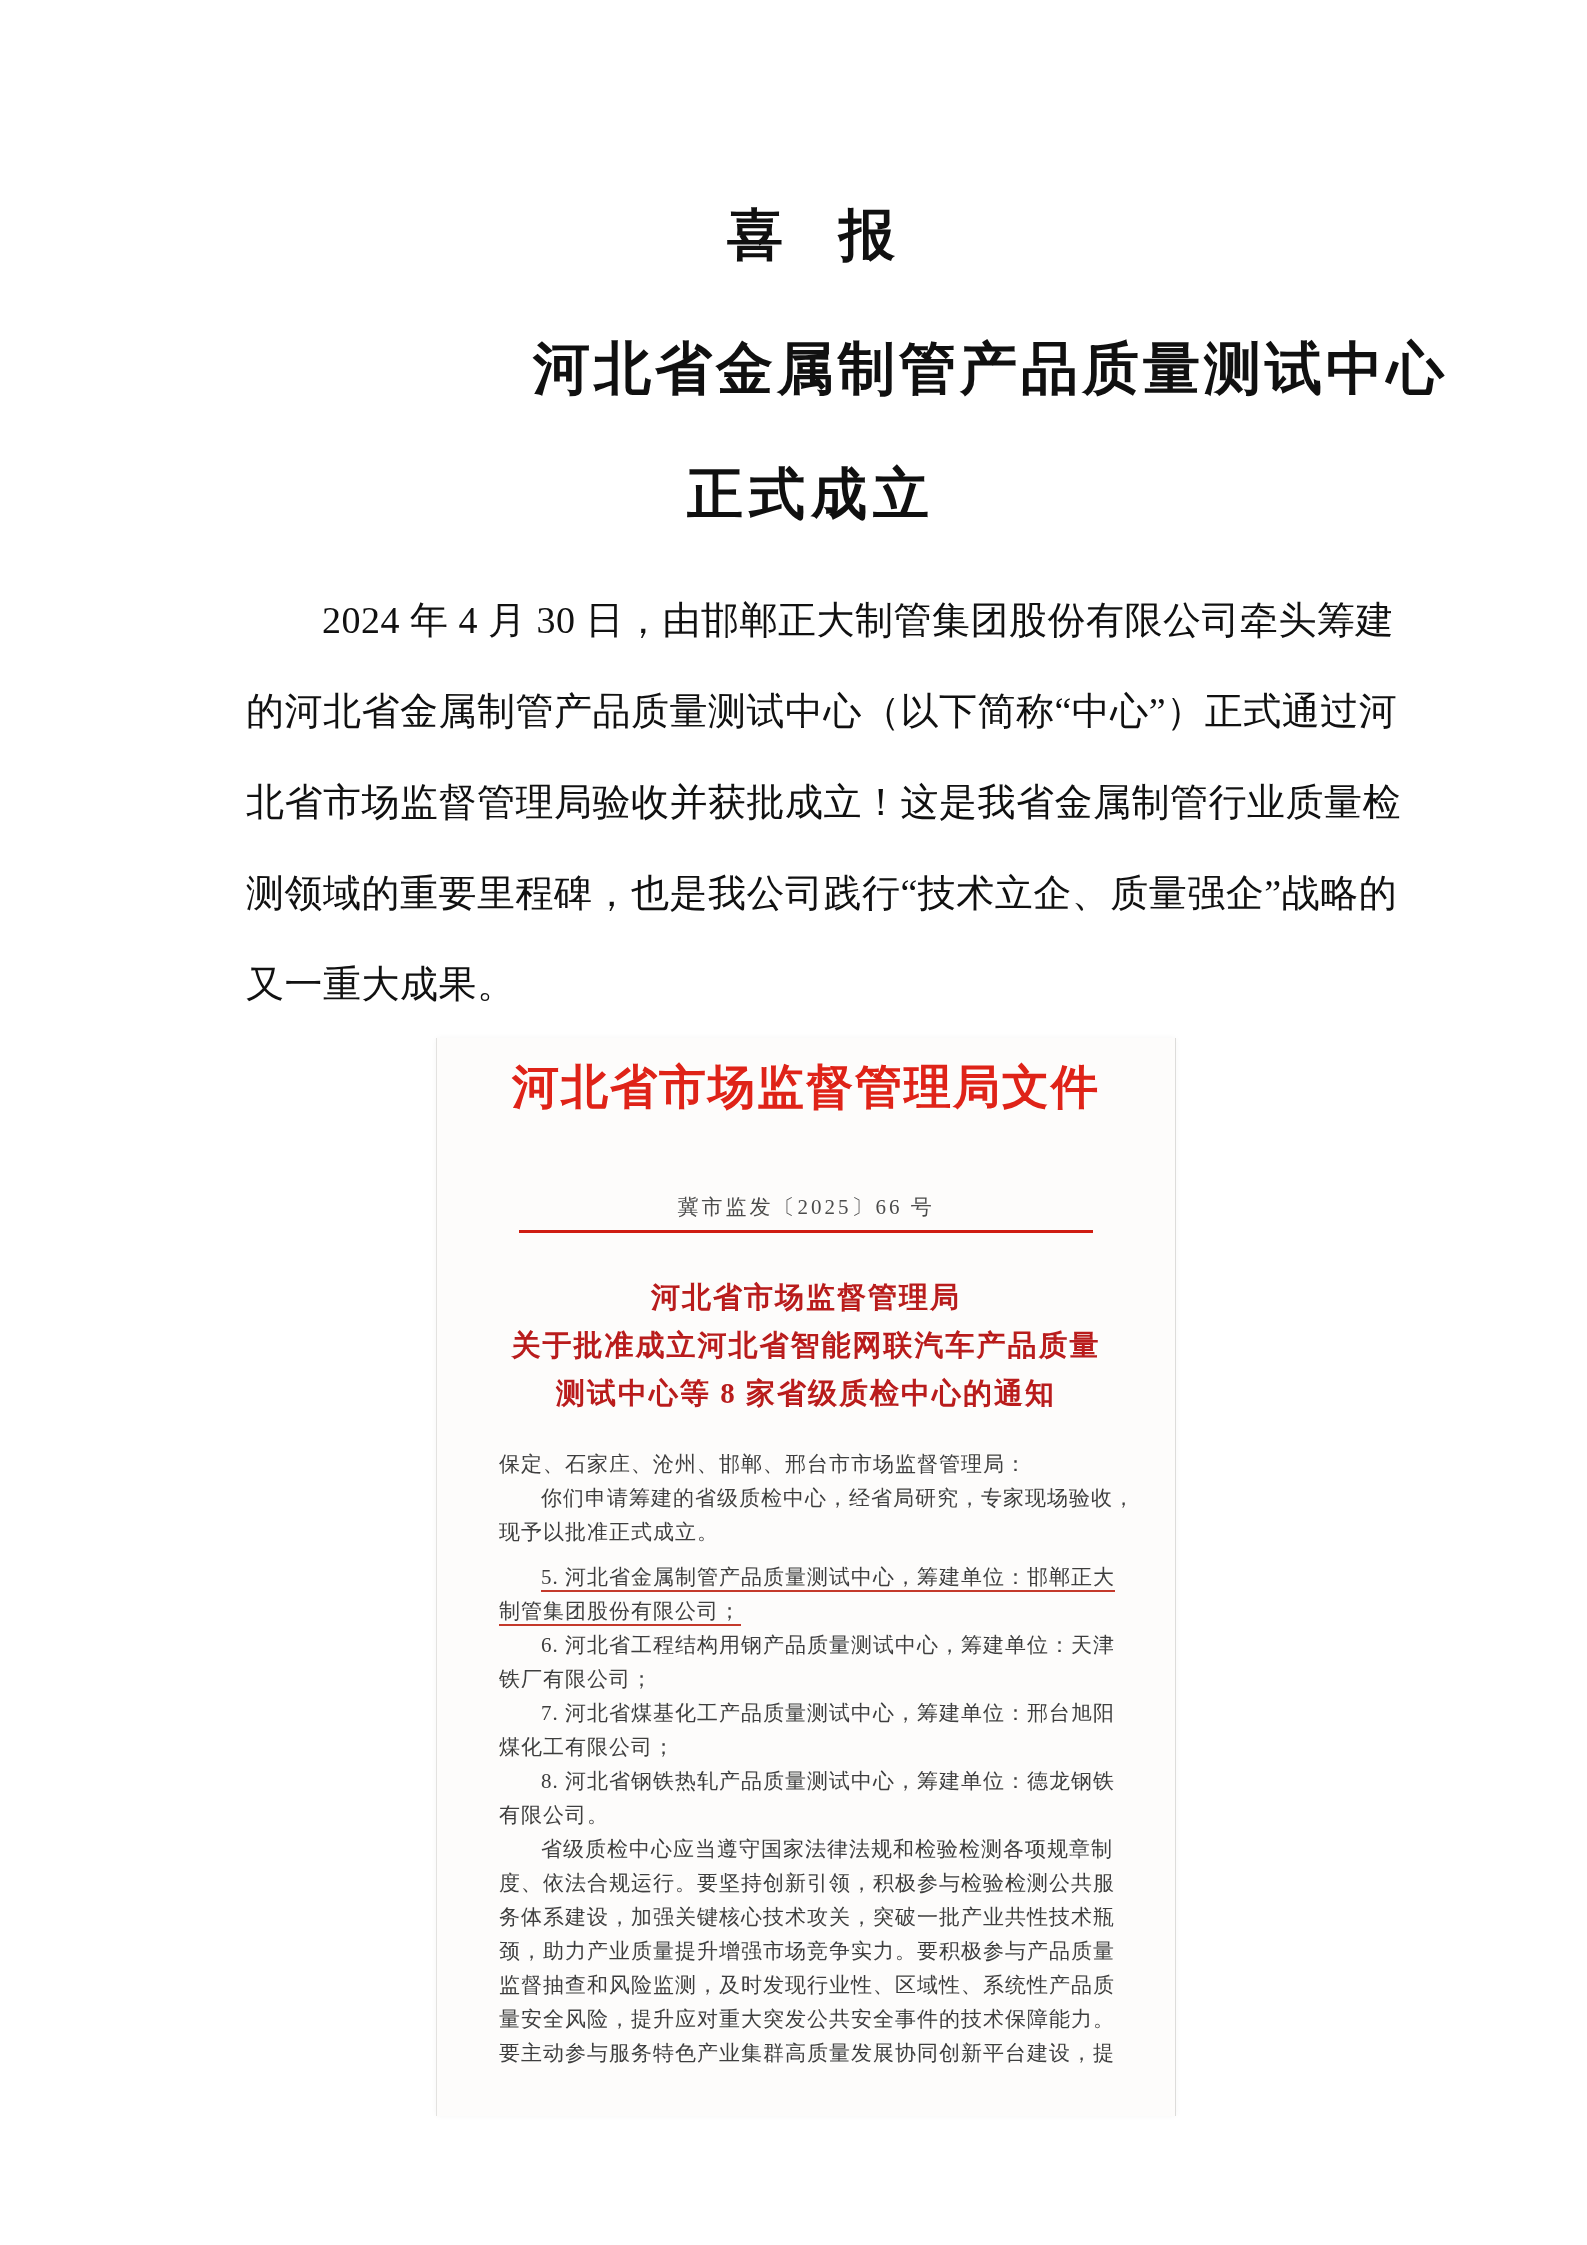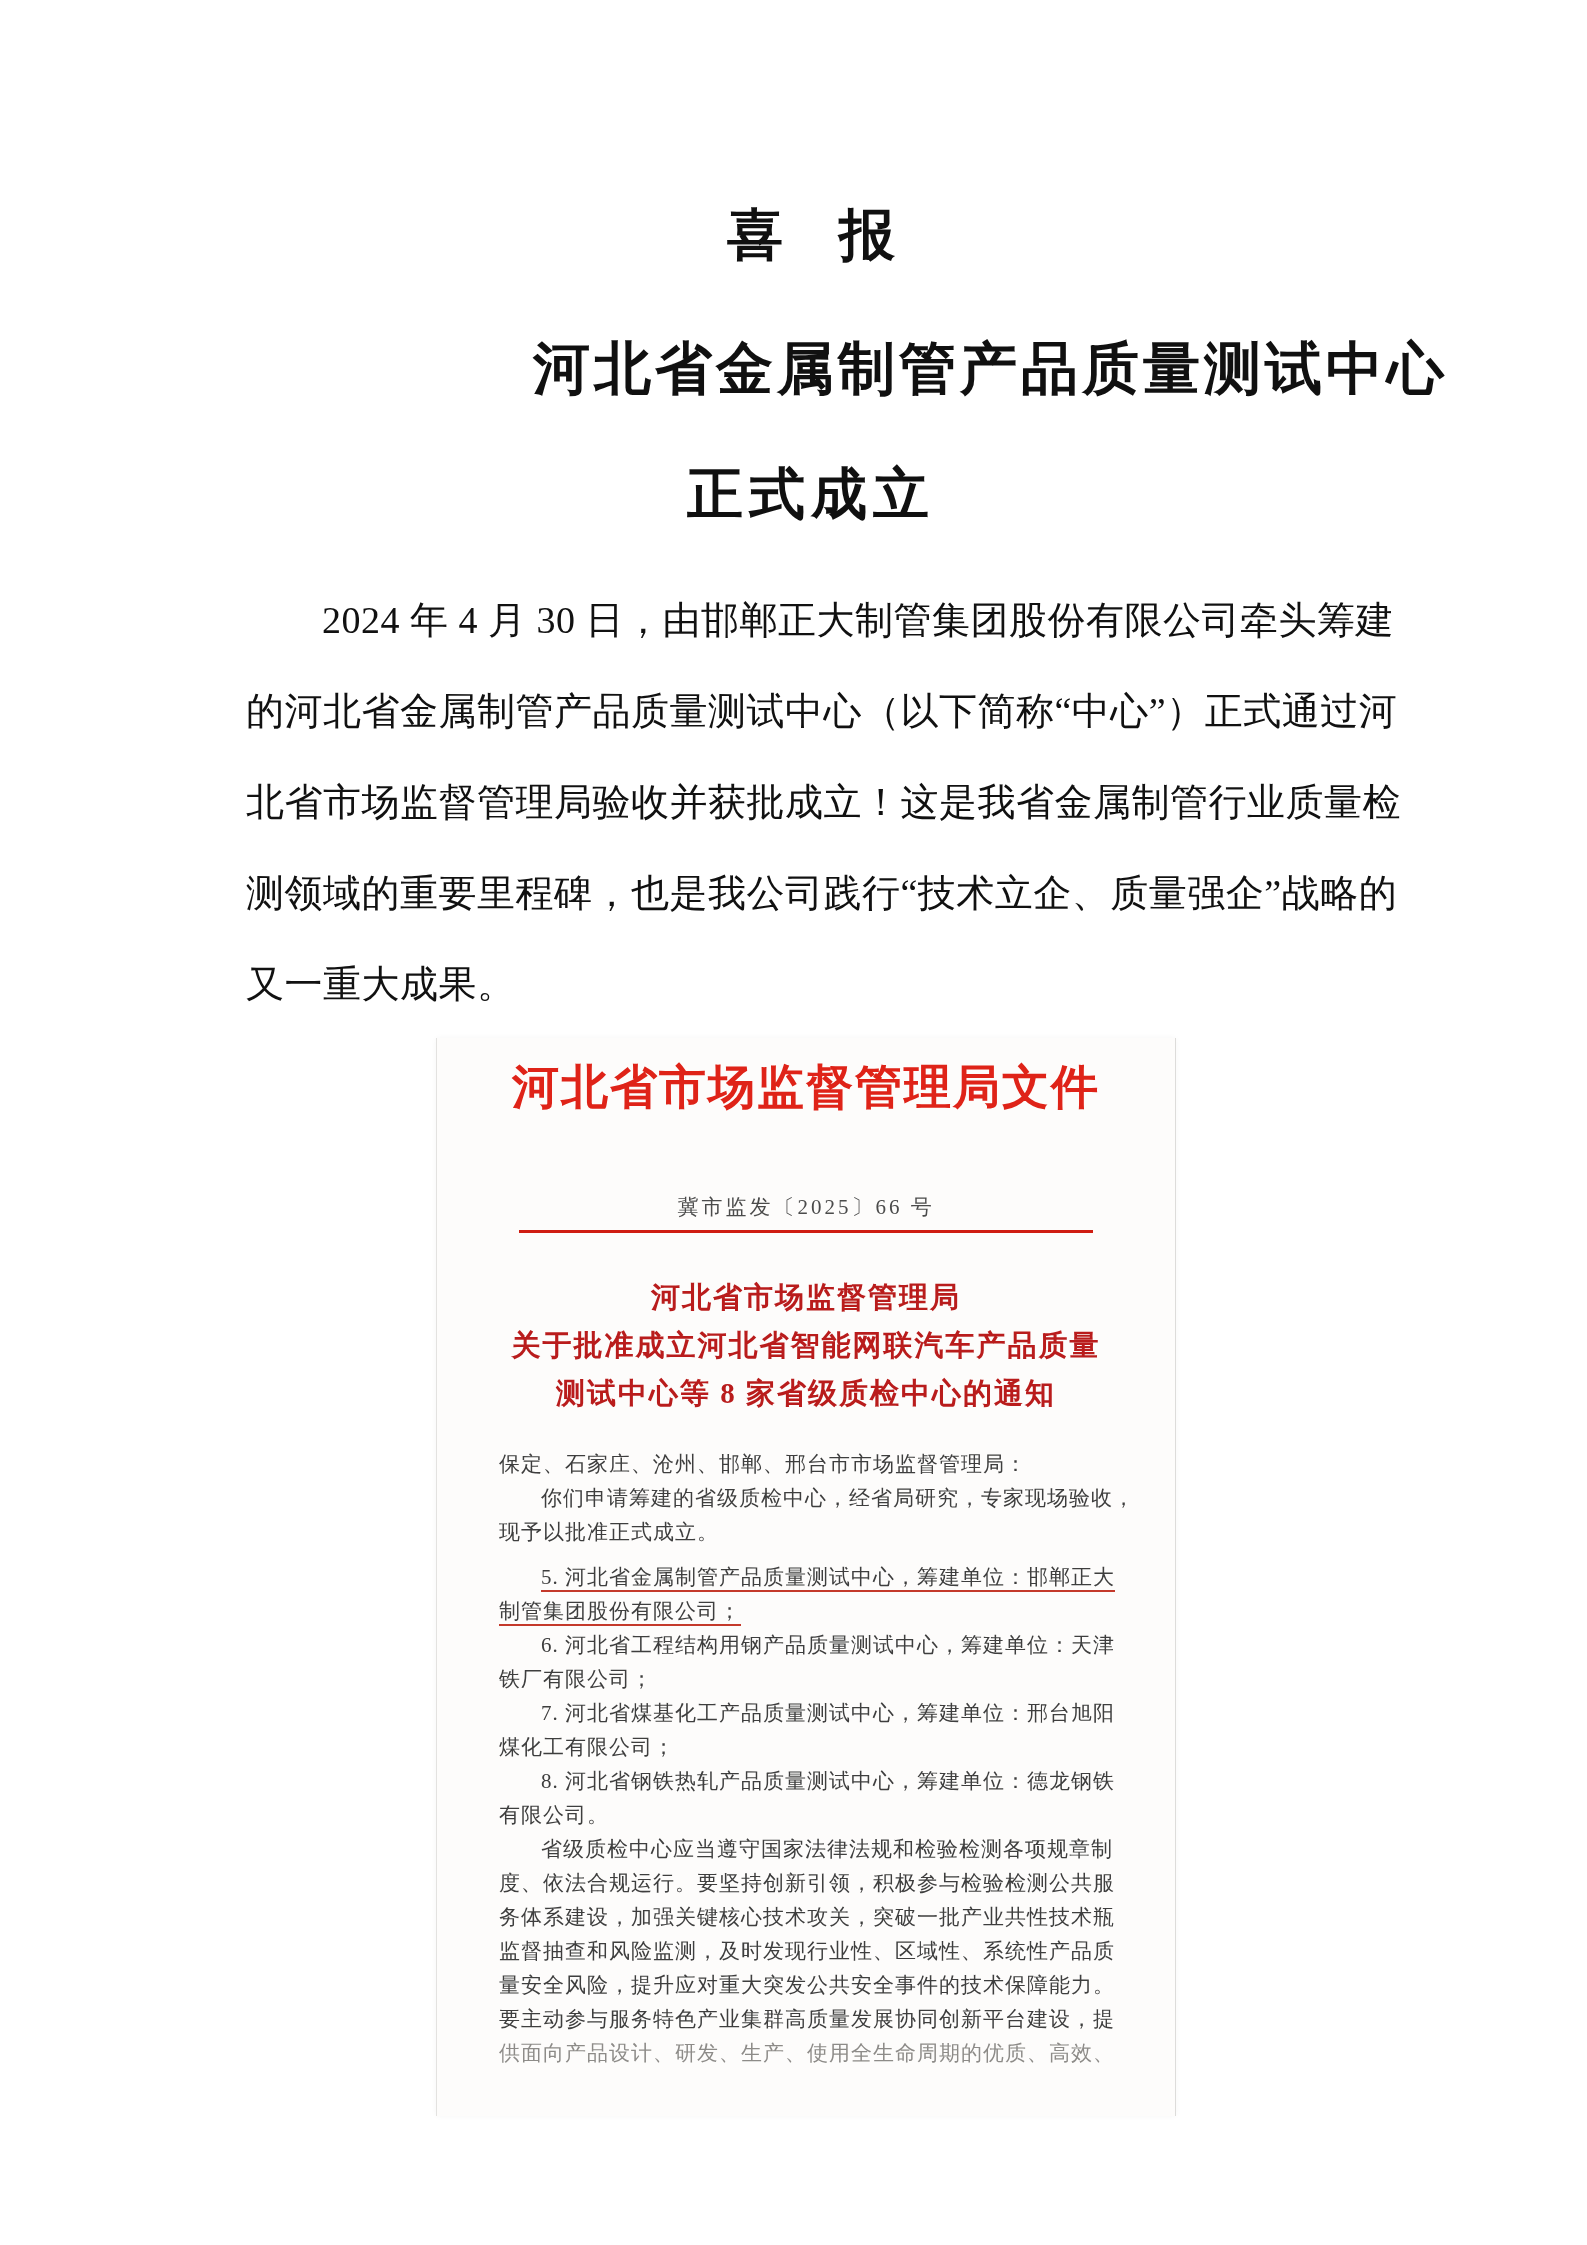--- a/index.html
+++ b/index.html
@@ -115,21 +115,21 @@
       <p><span class="redline">制管集团股份有限公司；</span></p>
       <p class="ind">6. 河北省工程结构用钢产品质量测试中心，筹建单位：天津</p>
       <p>铁厂有限公司；</p>
       <p class="ind">7. 河北省煤基化工产品质量测试中心，筹建单位：邢台旭阳</p>
       <p>煤化工有限公司；</p>
       <p class="ind">8. 河北省钢铁热轧产品质量测试中心，筹建单位：德龙钢铁</p>
       <p>有限公司。</p>
       <p class="ind">省级质检中心应当遵守国家法律法规和检验检测各项规章制</p>
       <p>度、依法合规运行。要坚持创新引领，积极参与检验检测公共服</p>
       <p>务体系建设，加强关键核心技术攻关，突破一批产业共性技术瓶</p>
+      <p>颈，助力产业质量提升增强市场竞争实力。要积极参与产品质量</p>
       <p>监督抽查和风险监测，及时发现行业性、区域性、系统性产品质</p>
       <p>量安全风险，提升应对重大突发公共安全事件的技术保障能力。</p>
       <p>要主动参与服务特色产业集群高质量发展协同创新平台建设，提</p>
-      <p class="faded">供面向产品设计、研发、生产、使用全生命周期的优质、高效、</p>
     </div>
 
   </div>
 
 </div>
 
 </body></html>

